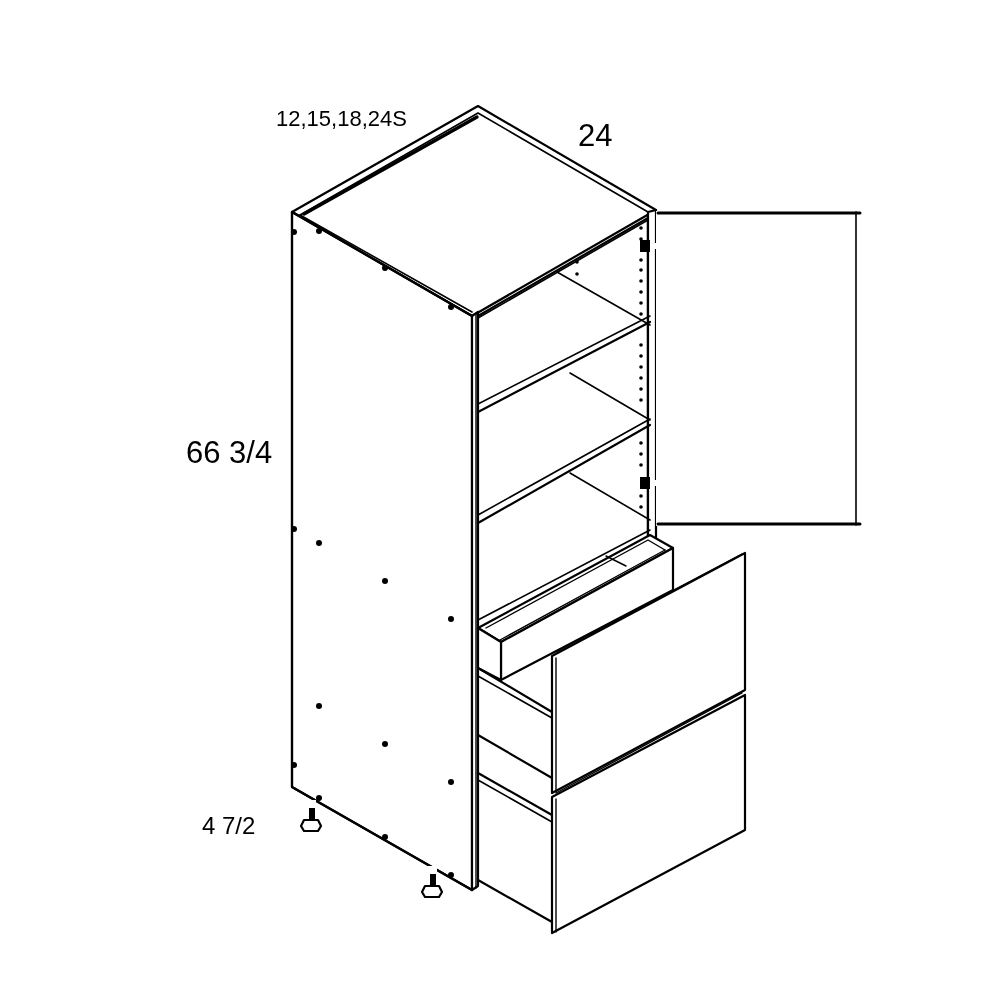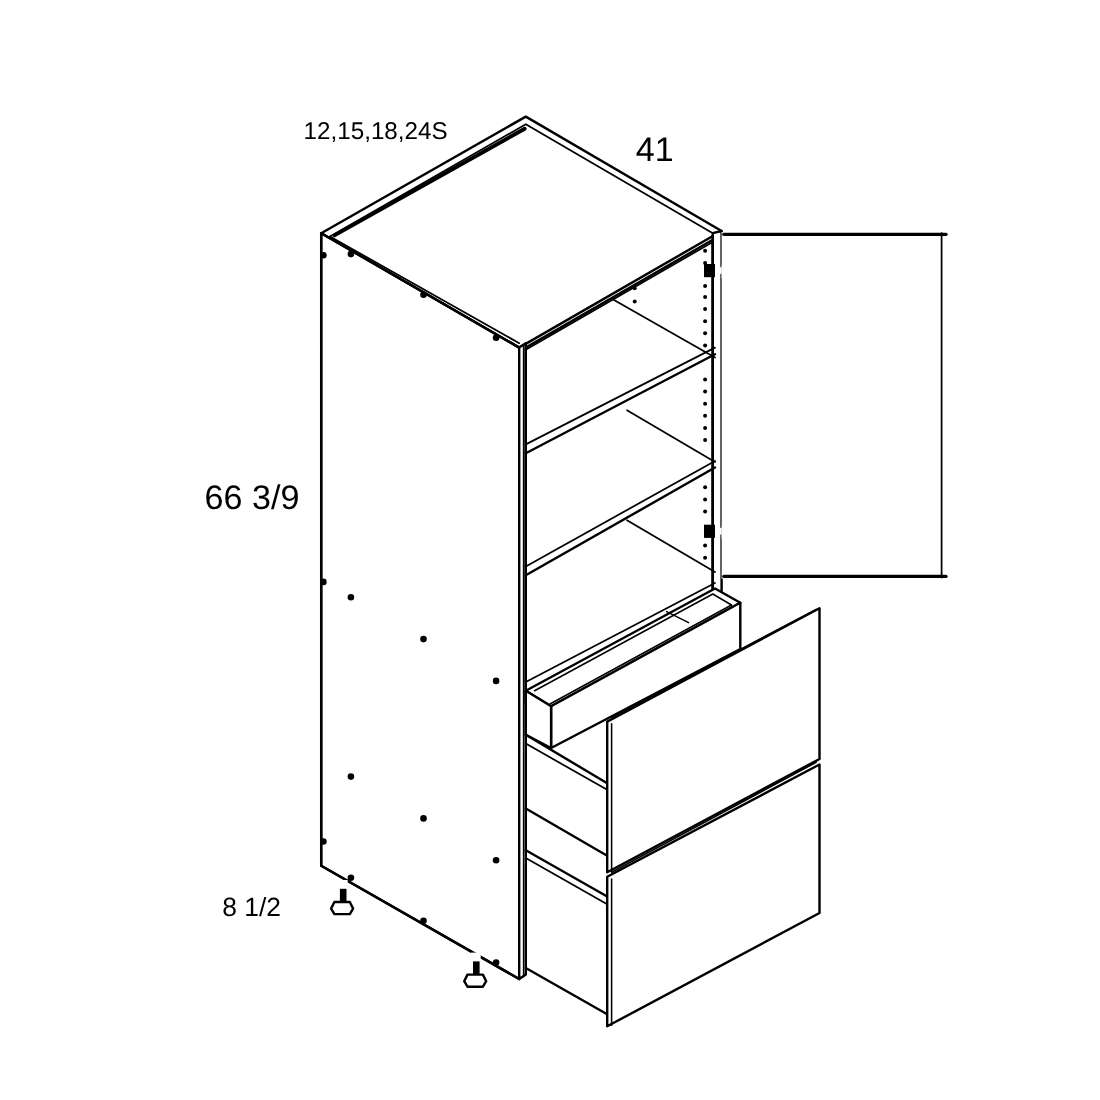--- a/index.html
+++ b/index.html
@@ -163,16 +163,16 @@
       </g>
       <g>
         <rect x="428" y="866" width="9" height="14"></rect>
         <rect x="430" y="874" width="6" height="14" fill="#000"></rect>
         <polygon points="425,886 439,886 442,892 439,897 425,897 422,892"></polygon>
       </g>
     </g>
   </svg>
 
   <div class="dim-label dim-width">12,15,18,24S</div>
-  <div class="dim-label dim-depth">41</div>
-  <div class="dim-label dim-height">66 3/9</div>
-  <div class="dim-label dim-toe">8 1/2</div>
+  <div class="dim-label dim-depth">24</div>
+  <div class="dim-label dim-height">66 3/4</div>
+  <div class="dim-label dim-toe">4 7/2</div>
 </div>
 
 </body></html>

